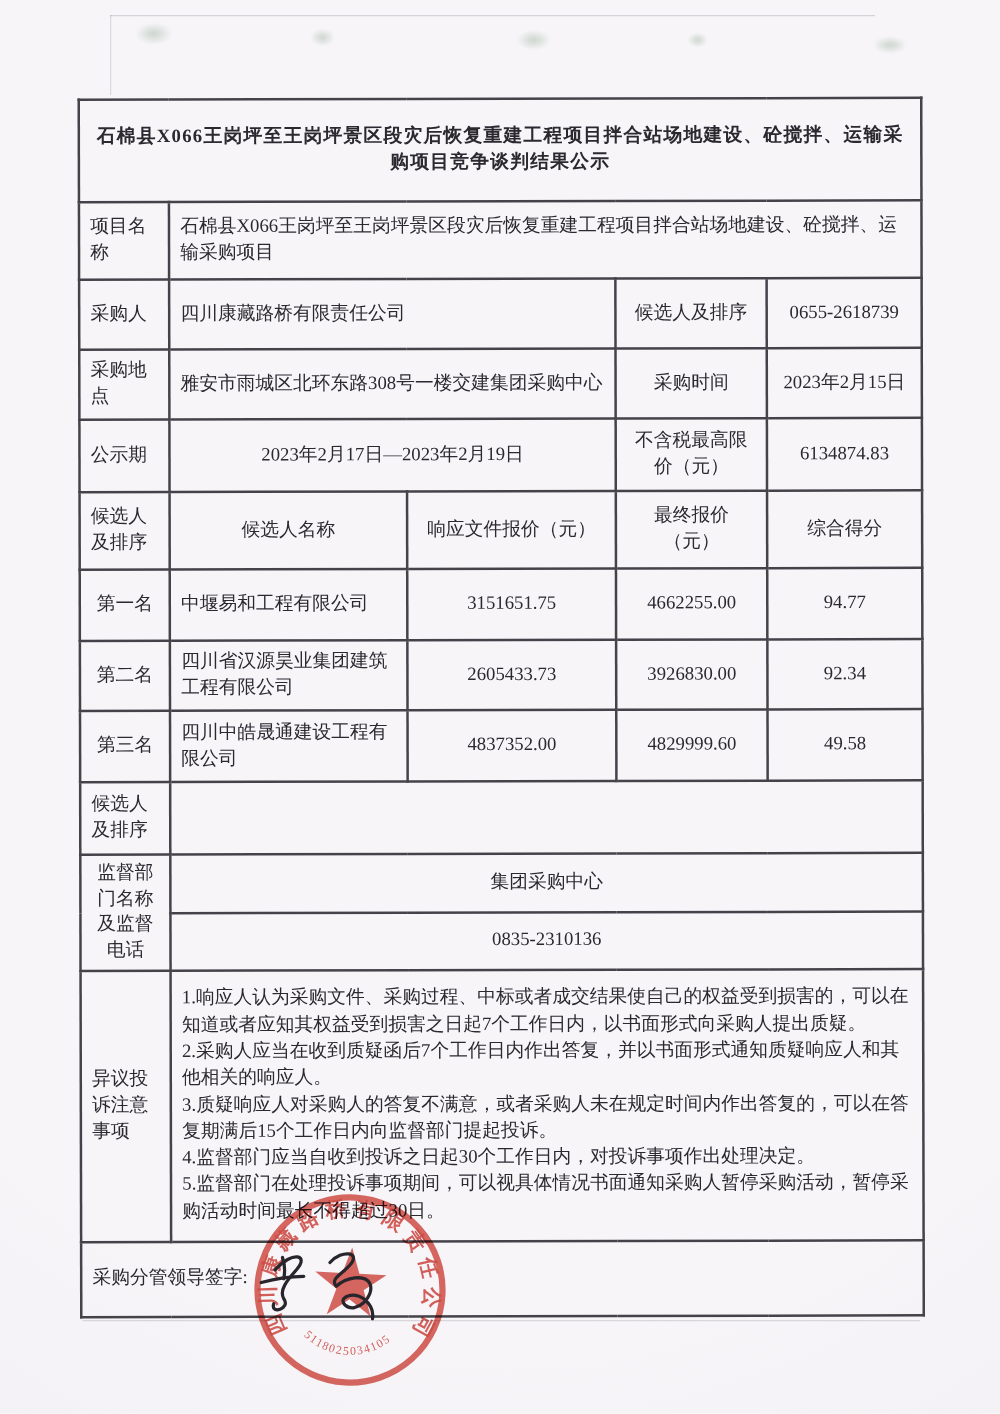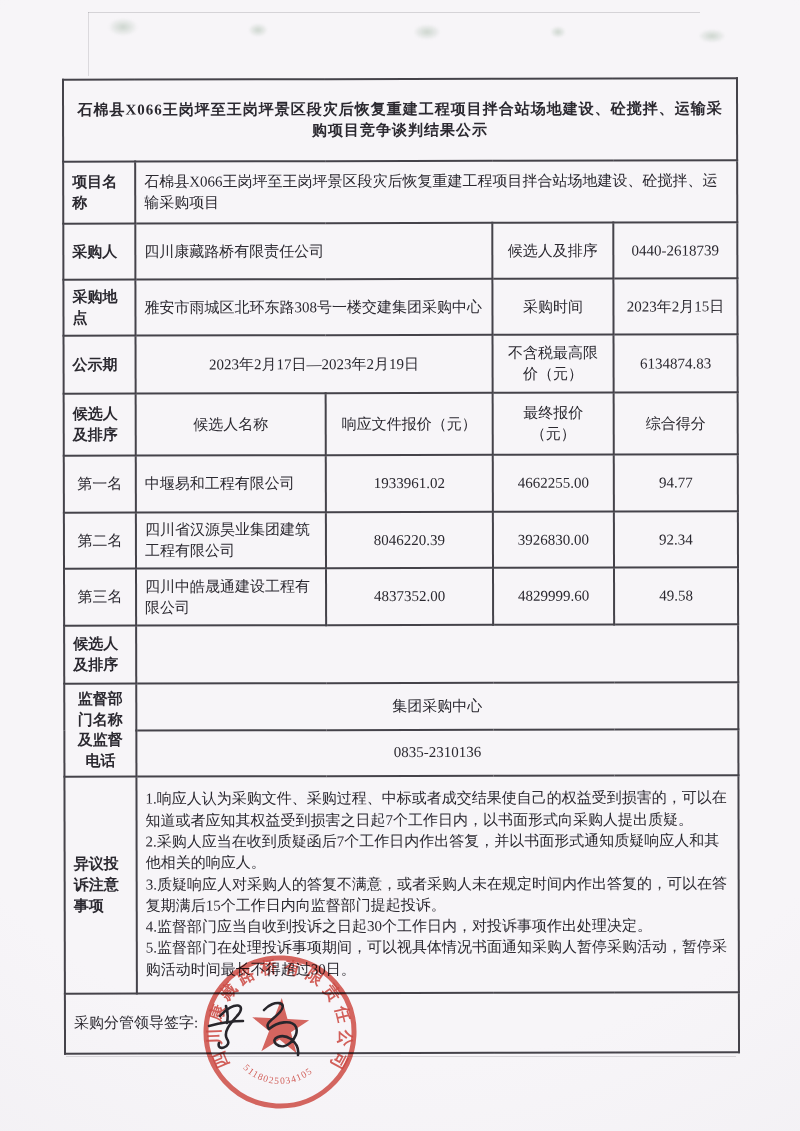--- a/index.html
+++ b/index.html
@@ -37,21 +37,21 @@
     border:2px solid #45434a;
     padding:4px 8px;
     font-size:15px;line-height:1.38;
     vertical-align:middle;
     word-break:break-all;
   }
   td.title-cell{
     text-align:center;font-weight:bold;font-size:21px;line-height:1.6;
     letter-spacing:1px;padding:8px 10px;
   }
-  td.lbl{padding:4px 6px;font-weight:bold;}
+  td.lbl{padding:4px 6px;}
   td.center{text-align:center;}
   .r-title{height:82px}
   .r-project{height:62px}
   .r-buyer{height:56px}
   .r-place{height:56px}
   .r-public{height:58px}
   .r-chead{height:62px}
   .r-cand1{height:57px}
   .r-cand2{height:56px}
   .r-cand3{height:57px}
@@ -105,21 +105,21 @@
 
     <tr class="r-project">
       <td class="lbl">项目名称</td>
       <td colspan="4">石棉县X066王岗坪至王岗坪景区段灾后恢复重建工程项目拌合站场地建设、砼搅拌、运输采购项目</td>
     </tr>
 
     <tr class="r-buyer">
       <td class="lbl">采购人</td>
       <td colspan="2">四川康藏路桥有限责任公司</td>
       <td class="center">候选人及排序</td>
-      <td class="center">0440-2618739</td>
+      <td class="center">0655-2618739</td>
     </tr>
 
     <tr class="r-place">
       <td class="lbl">采购地点</td>
       <td colspan="2">雅安市雨城区北环东路308号一楼交建集团采购中心</td>
       <td class="center">采购时间</td>
       <td class="center">2023年2月15日</td>
     </tr>
 
     <tr class="r-public">
@@ -133,29 +133,29 @@
       <td class="lbl">候选人及排序</td>
       <td class="center">候选人名称</td>
       <td class="center">响应文件报价（元）</td>
       <td class="center">最终报价（元）</td>
       <td class="center">综合得分</td>
     </tr>
 
     <tr class="r-cand1">
       <td class="center">第一名</td>
       <td>中堰易和工程有限公司</td>
-      <td class="center">1933961.02</td>
+      <td class="center">3151651.75</td>
       <td class="center">4662255.00</td>
       <td class="center">94.77</td>
     </tr>
 
     <tr class="r-cand2">
       <td class="center">第二名</td>
       <td>四川省汉源昊业集团建筑工程有限公司</td>
-      <td class="center">8046220.39</td>
+      <td class="center">2605433.73</td>
       <td class="center">3926830.00</td>
       <td class="center">92.34</td>
     </tr>
 
     <tr class="r-cand3">
       <td class="center">第三名</td>
       <td>四川中皓晟通建设工程有限公司</td>
       <td class="center">4837352.00</td>
       <td class="center">4829999.60</td>
       <td class="center">49.58</td>

